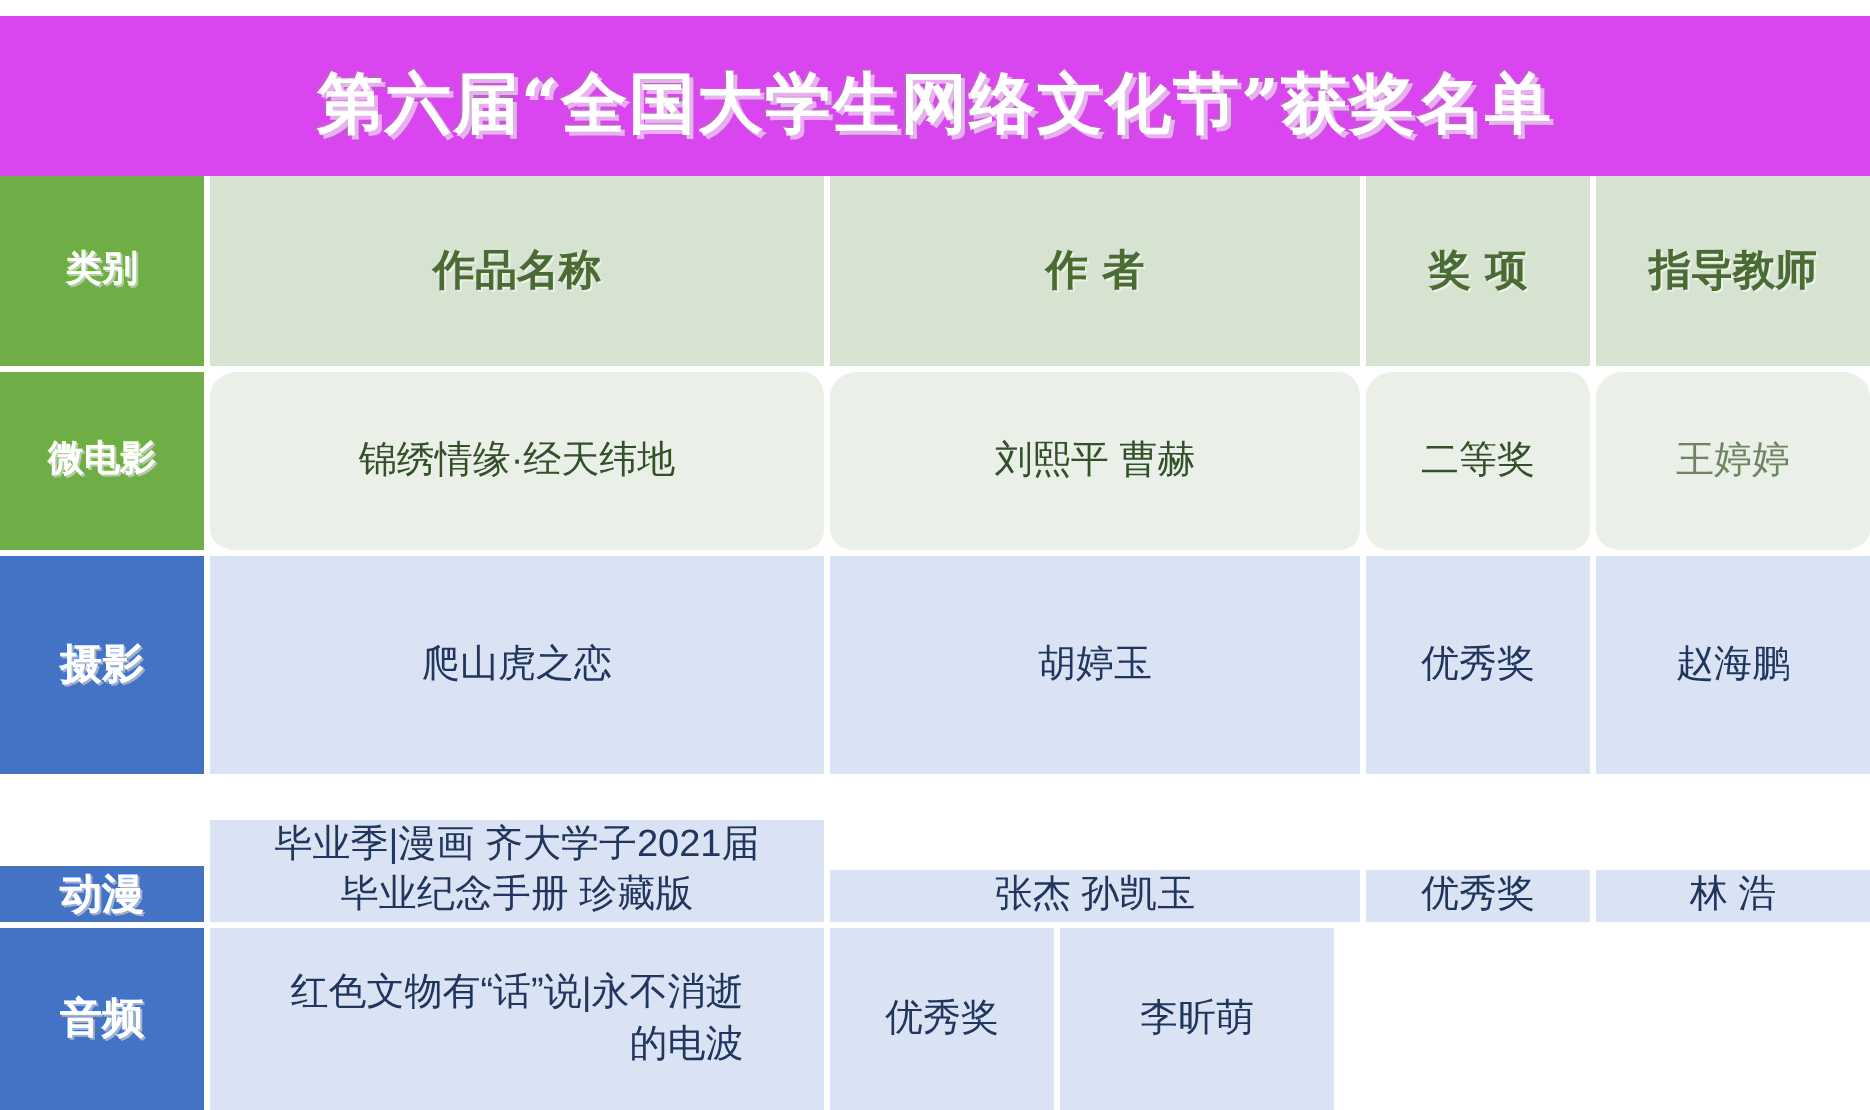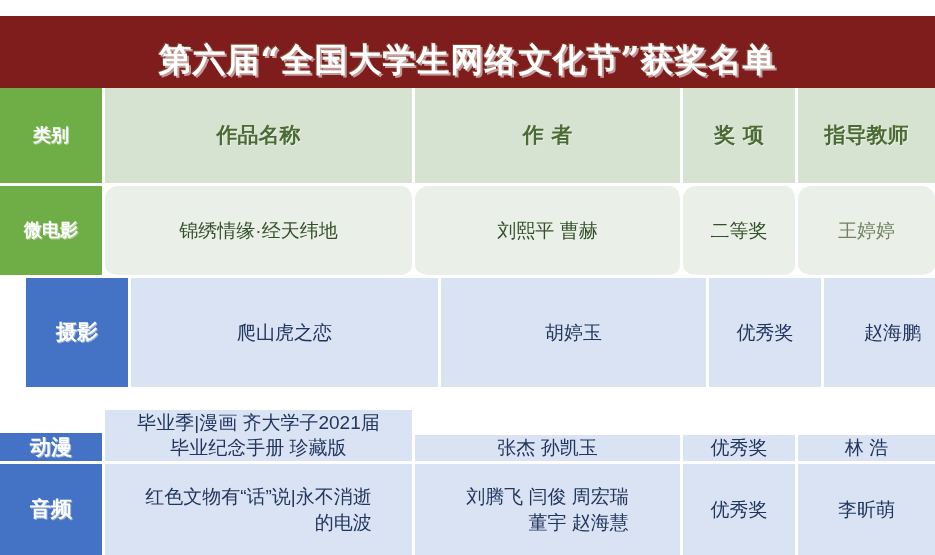--- a/index.html
+++ b/index.html
@@ -17,24 +17,24 @@
     position: relative;
     width: 935px;
     height: 555px;
     box-sizing: border-box;
   }
 
   
   .title-banner {
     position: absolute;
     left: 0;
-    top: 16px;
+    top: 8px;
     width: 935px;
     height: 88px;
-    background: #7f1d1d;
+    background: #d946ef;
     display: flex;
     align-items: center;
     justify-content: center;
   }
   .title-text {
     font-family: "DejaVu Serif", "Liberation Serif", serif;
     font-size: 33px;
     font-weight: bold;
     color: #FFFFFF;
     letter-spacing: 1px;
@@ -54,21 +54,21 @@
     flex-direction: column;
     background: #ffffff;
   }
   .row {
     display: flex;
     width: 100%;
     box-sizing: border-box;
   }
   .row.header { height: 98px; }
   .row.r1 { height: 92px; }
-  .row.r2 { height: 112px; padding-left: 26px; }
+  .row.r2 { height: 112px; }
   .row.r3 { height: 74px; align-items: flex-end; }
   .row.r4 { height: 91px; }
 
   .cell {
     box-sizing: border-box;
     display: flex;
     align-items: center;
     justify-content: center;
     text-align: center;
     border-right: 3px solid #ffffff;
@@ -168,20 +168,18 @@
 毕业纪念手册 珍藏版</div>
       <div class="cell c-auth body-blue multiline">张杰  孙凯玉</div>
       <div class="cell c-prize body-blue">优秀奖</div>
       <div class="cell c-tea body-blue">林  浩</div>
     </div>
 
     <div class="row r4">
       <div class="cell c-cat cat-blue">音频</div>
       <div class="cell c-work body-blue multiline">红色文物有“话”说|永不消逝
 的电波</div>
-      <div class="cell c-auth body-blue multiline">刘腾飞 闫俊 周宏瑞
-董宇  赵海慧</div>
       <div class="cell c-prize body-blue">优秀奖</div>
       <div class="cell c-tea body-blue">李昕萌</div>
     </div>
 
   </div>
 </div>
 
 </body></html>

